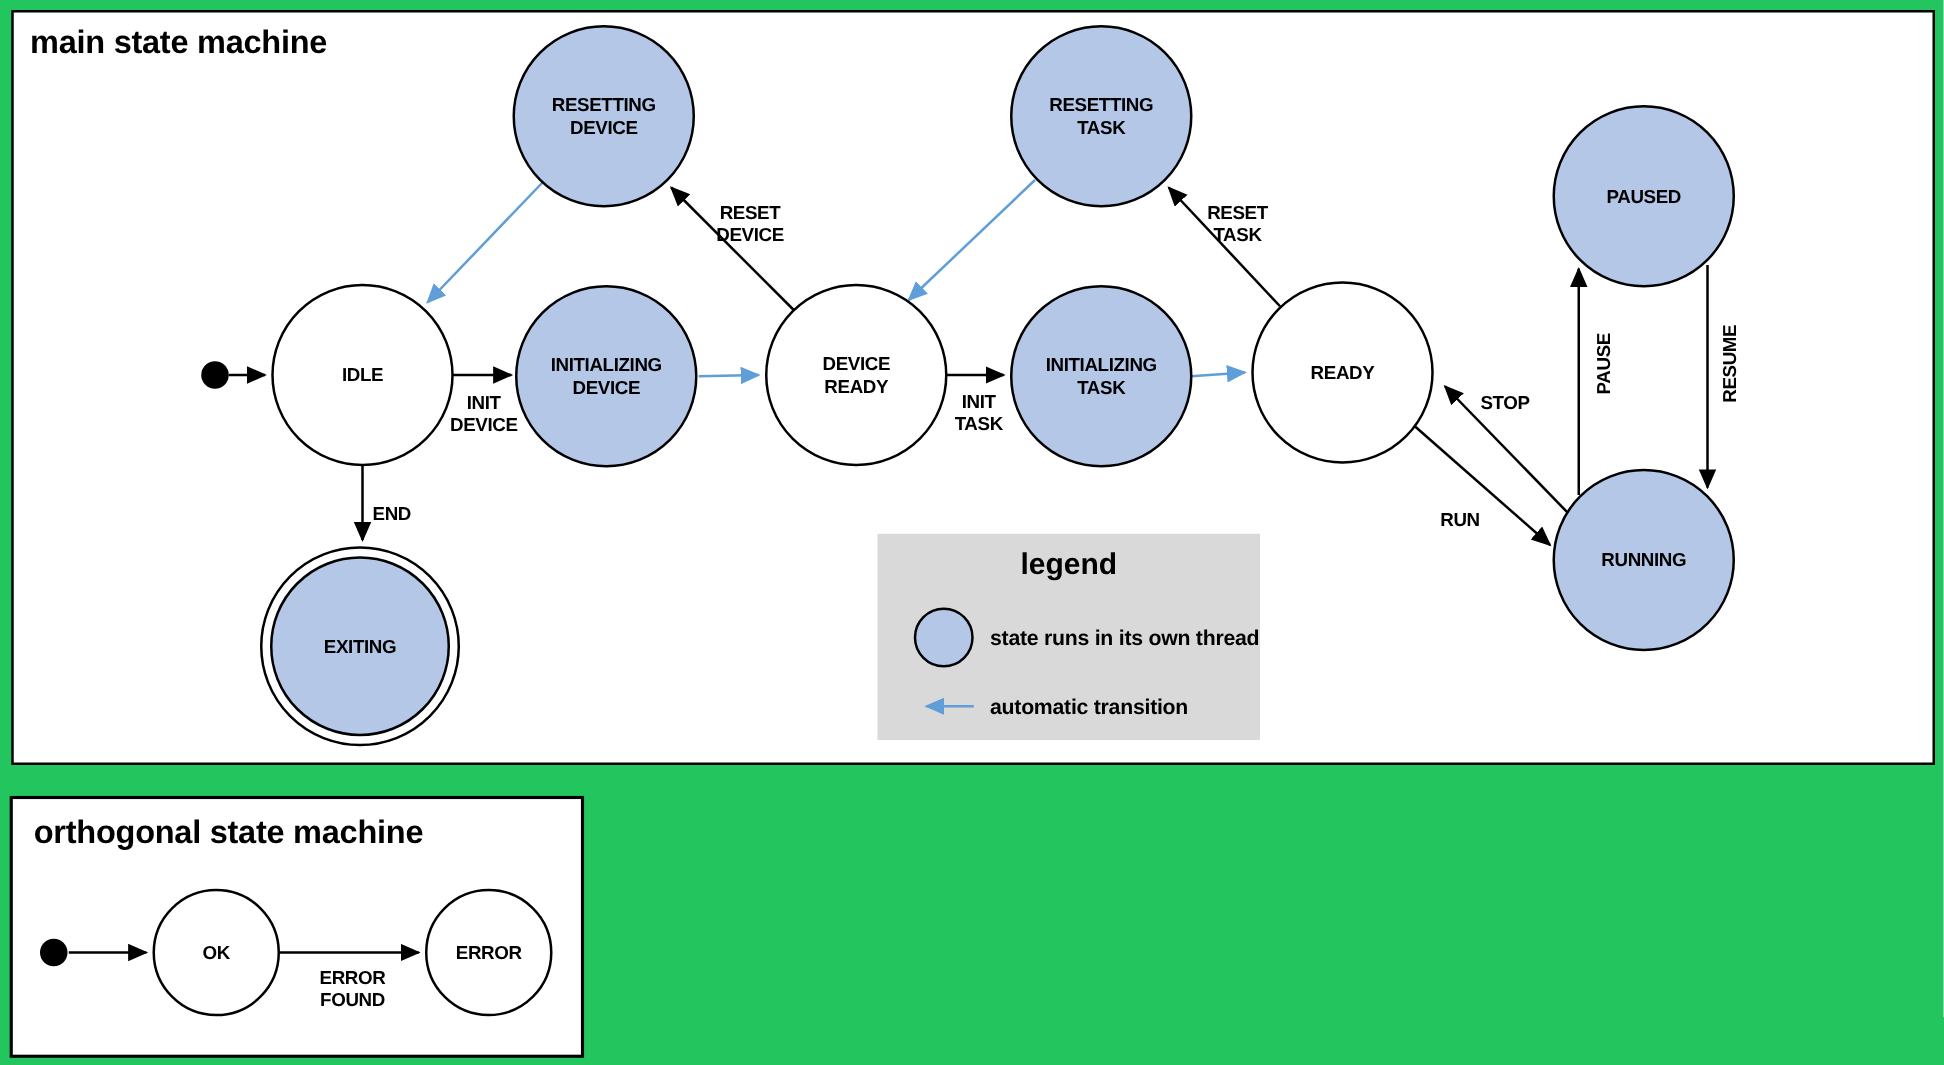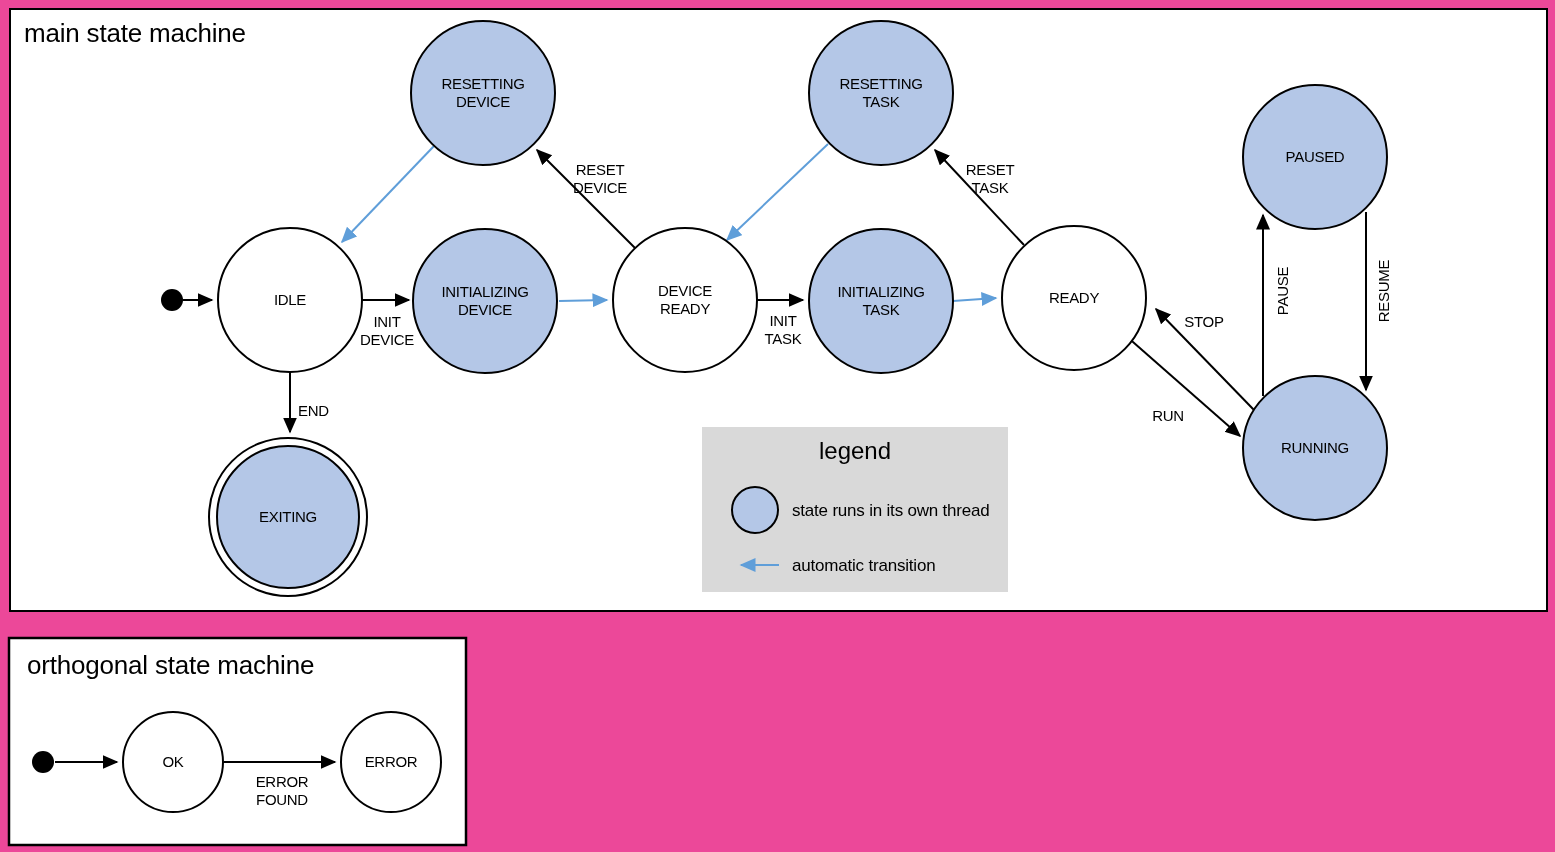--- a/index.html
+++ b/index.html
@@ -1,16 +1,16 @@
 <!DOCTYPE html>
 <html><head>
 <meta charset="utf-8">
 <style>
   html, body { margin: 0; padding: 0; background: #ffffff; }
-  .stage { position: relative; width: 1555px; height: 852px; background: #ec4899; }
+  .stage { position: relative; width: 1555px; height: 852px; background: #22c55e; font-weight: bold; }
   svg { display: block; }
   text {
     font-family: "Liberation Sans", sans-serif;
     fill: #000000;
   }
   .box-title   { font-size: 26px; letter-spacing: -0.2px; }
   .state-label { font-size: 15px; text-anchor: middle; letter-spacing: -0.3px; }
   .trans-label { font-size: 15px; text-anchor: middle; letter-spacing: -0.3px; }
   .trans-label.start { text-anchor: start; }
   .legend-title { font-size: 24px; text-anchor: middle; }

